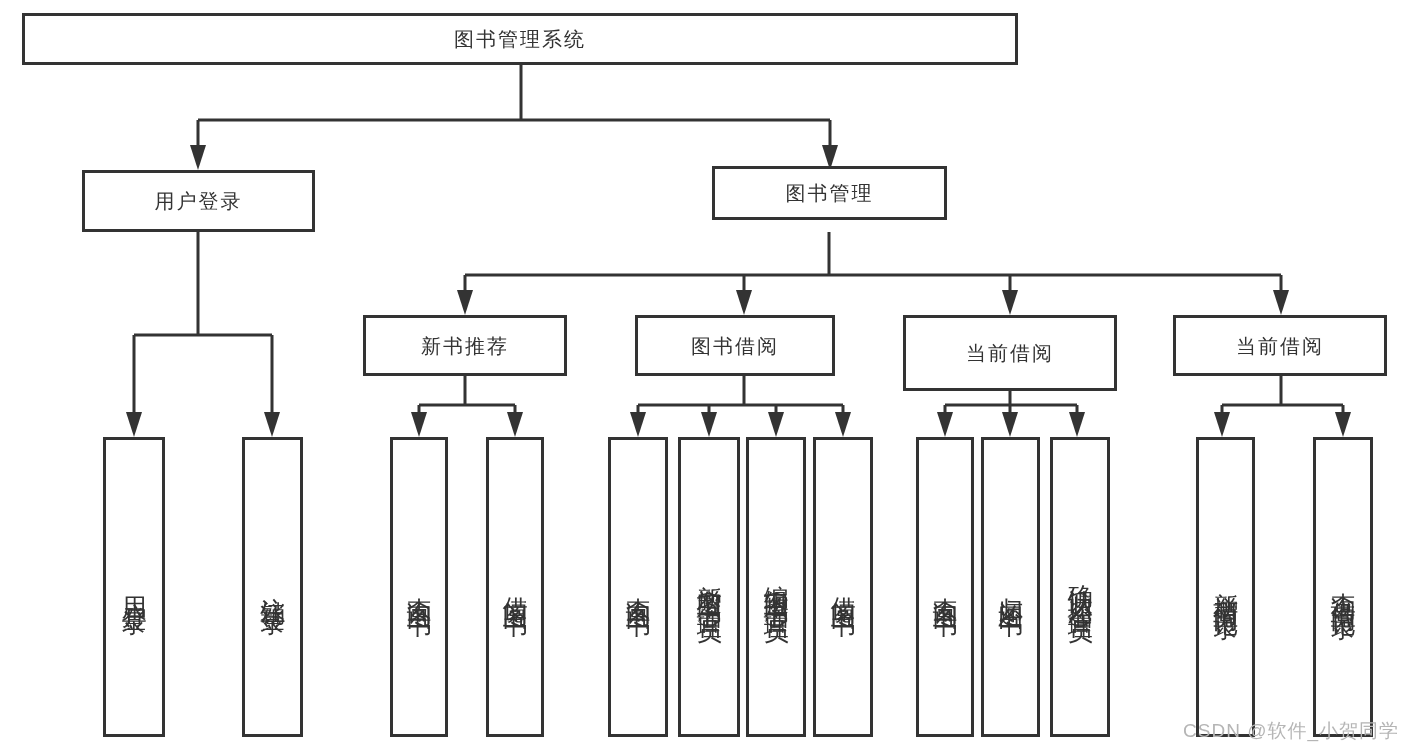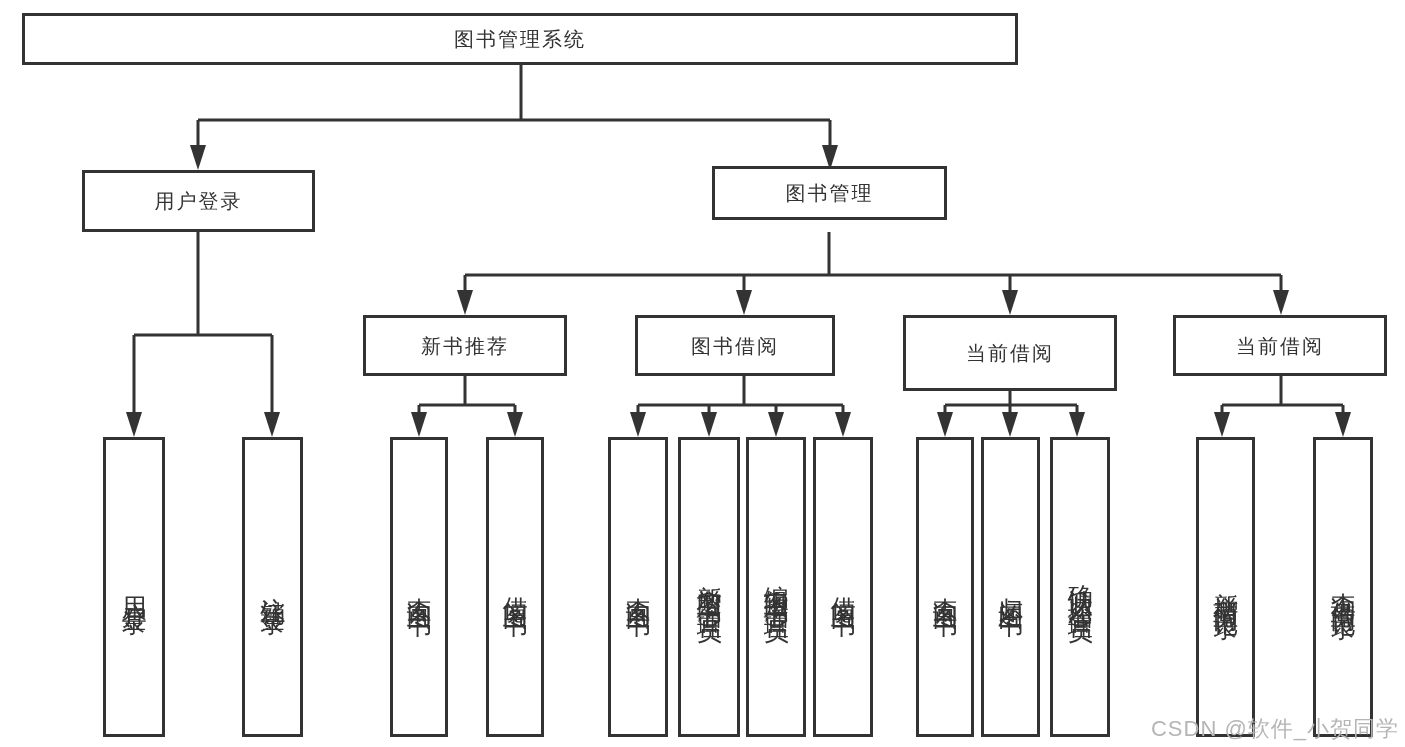--- a/index.html
+++ b/index.html
@@ -44,21 +44,21 @@
   }
   .vnode .vlabel {
     writing-mode: vertical-rl;
     text-orientation: mixed;
     white-space: nowrap;
   }
   .watermark {
     position: absolute;
     right: 6px;
     bottom: 3px;
-    font-size: 22px;
+    font-size: 19px;
     letter-spacing: 1px;
     color: #b5b5b5;
     z-index: 10;
     white-space: nowrap;
   }
 </style>
 </head>
 <body>
 
 <div class="stage">

